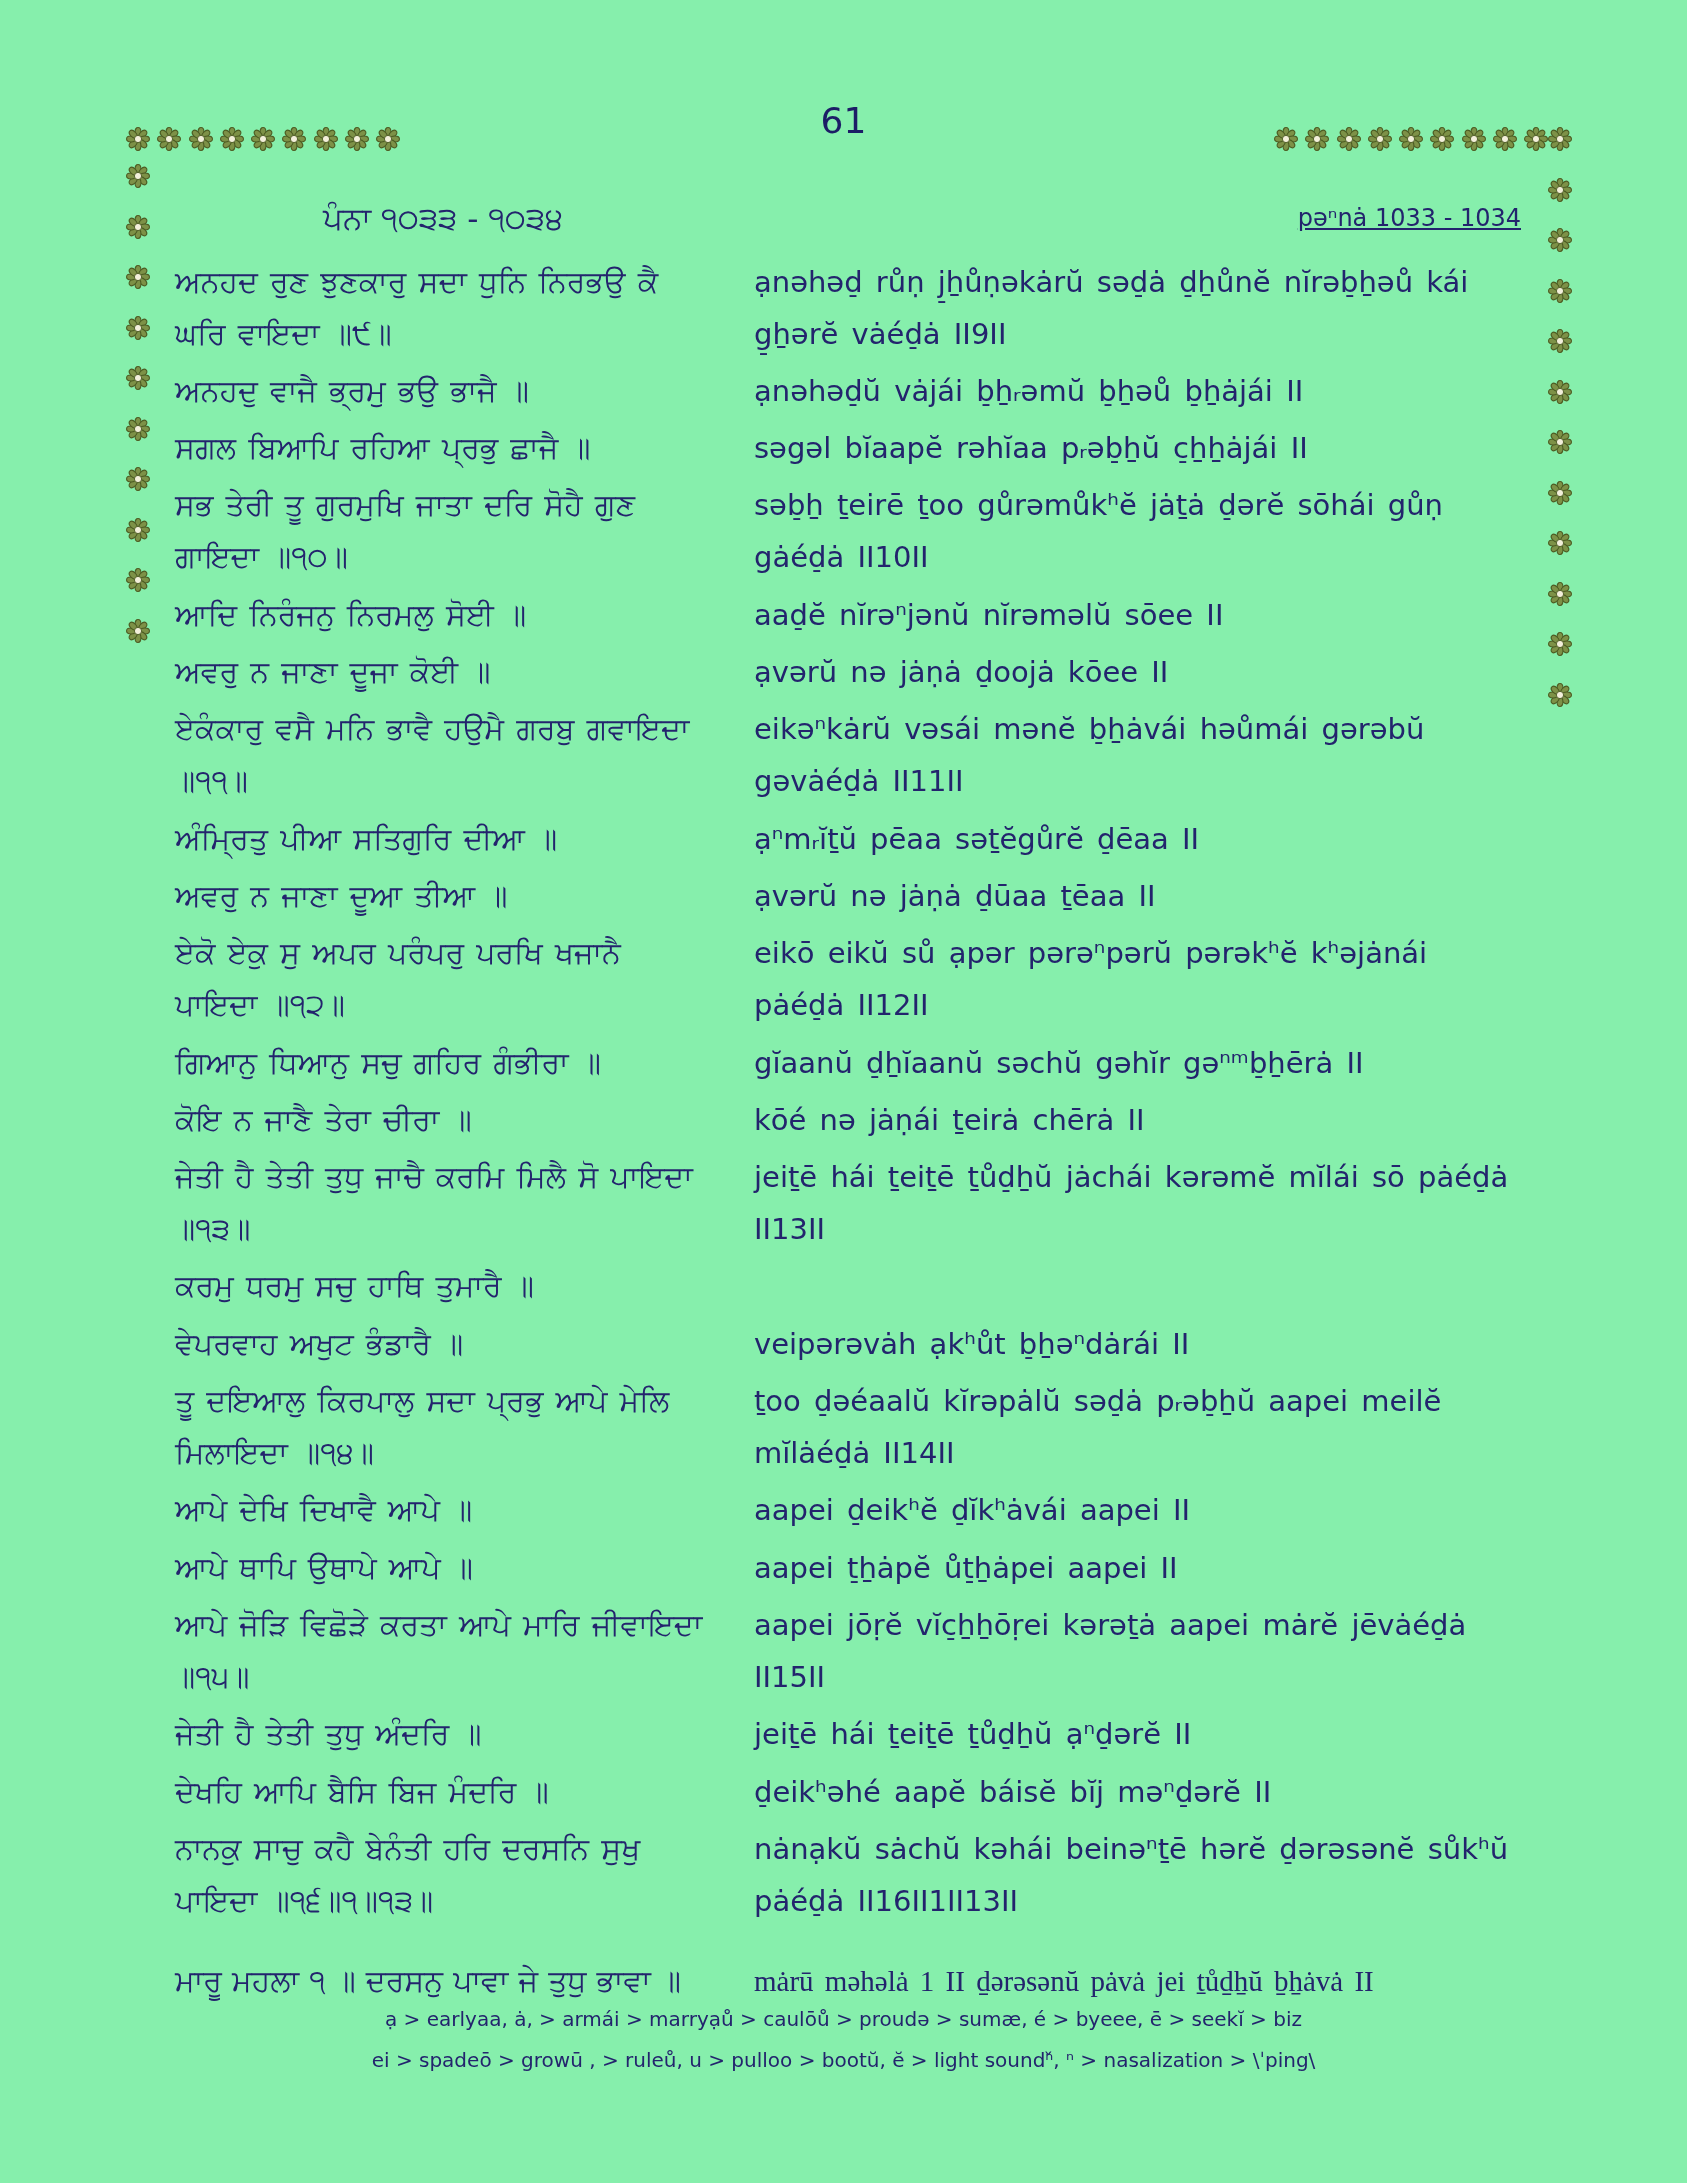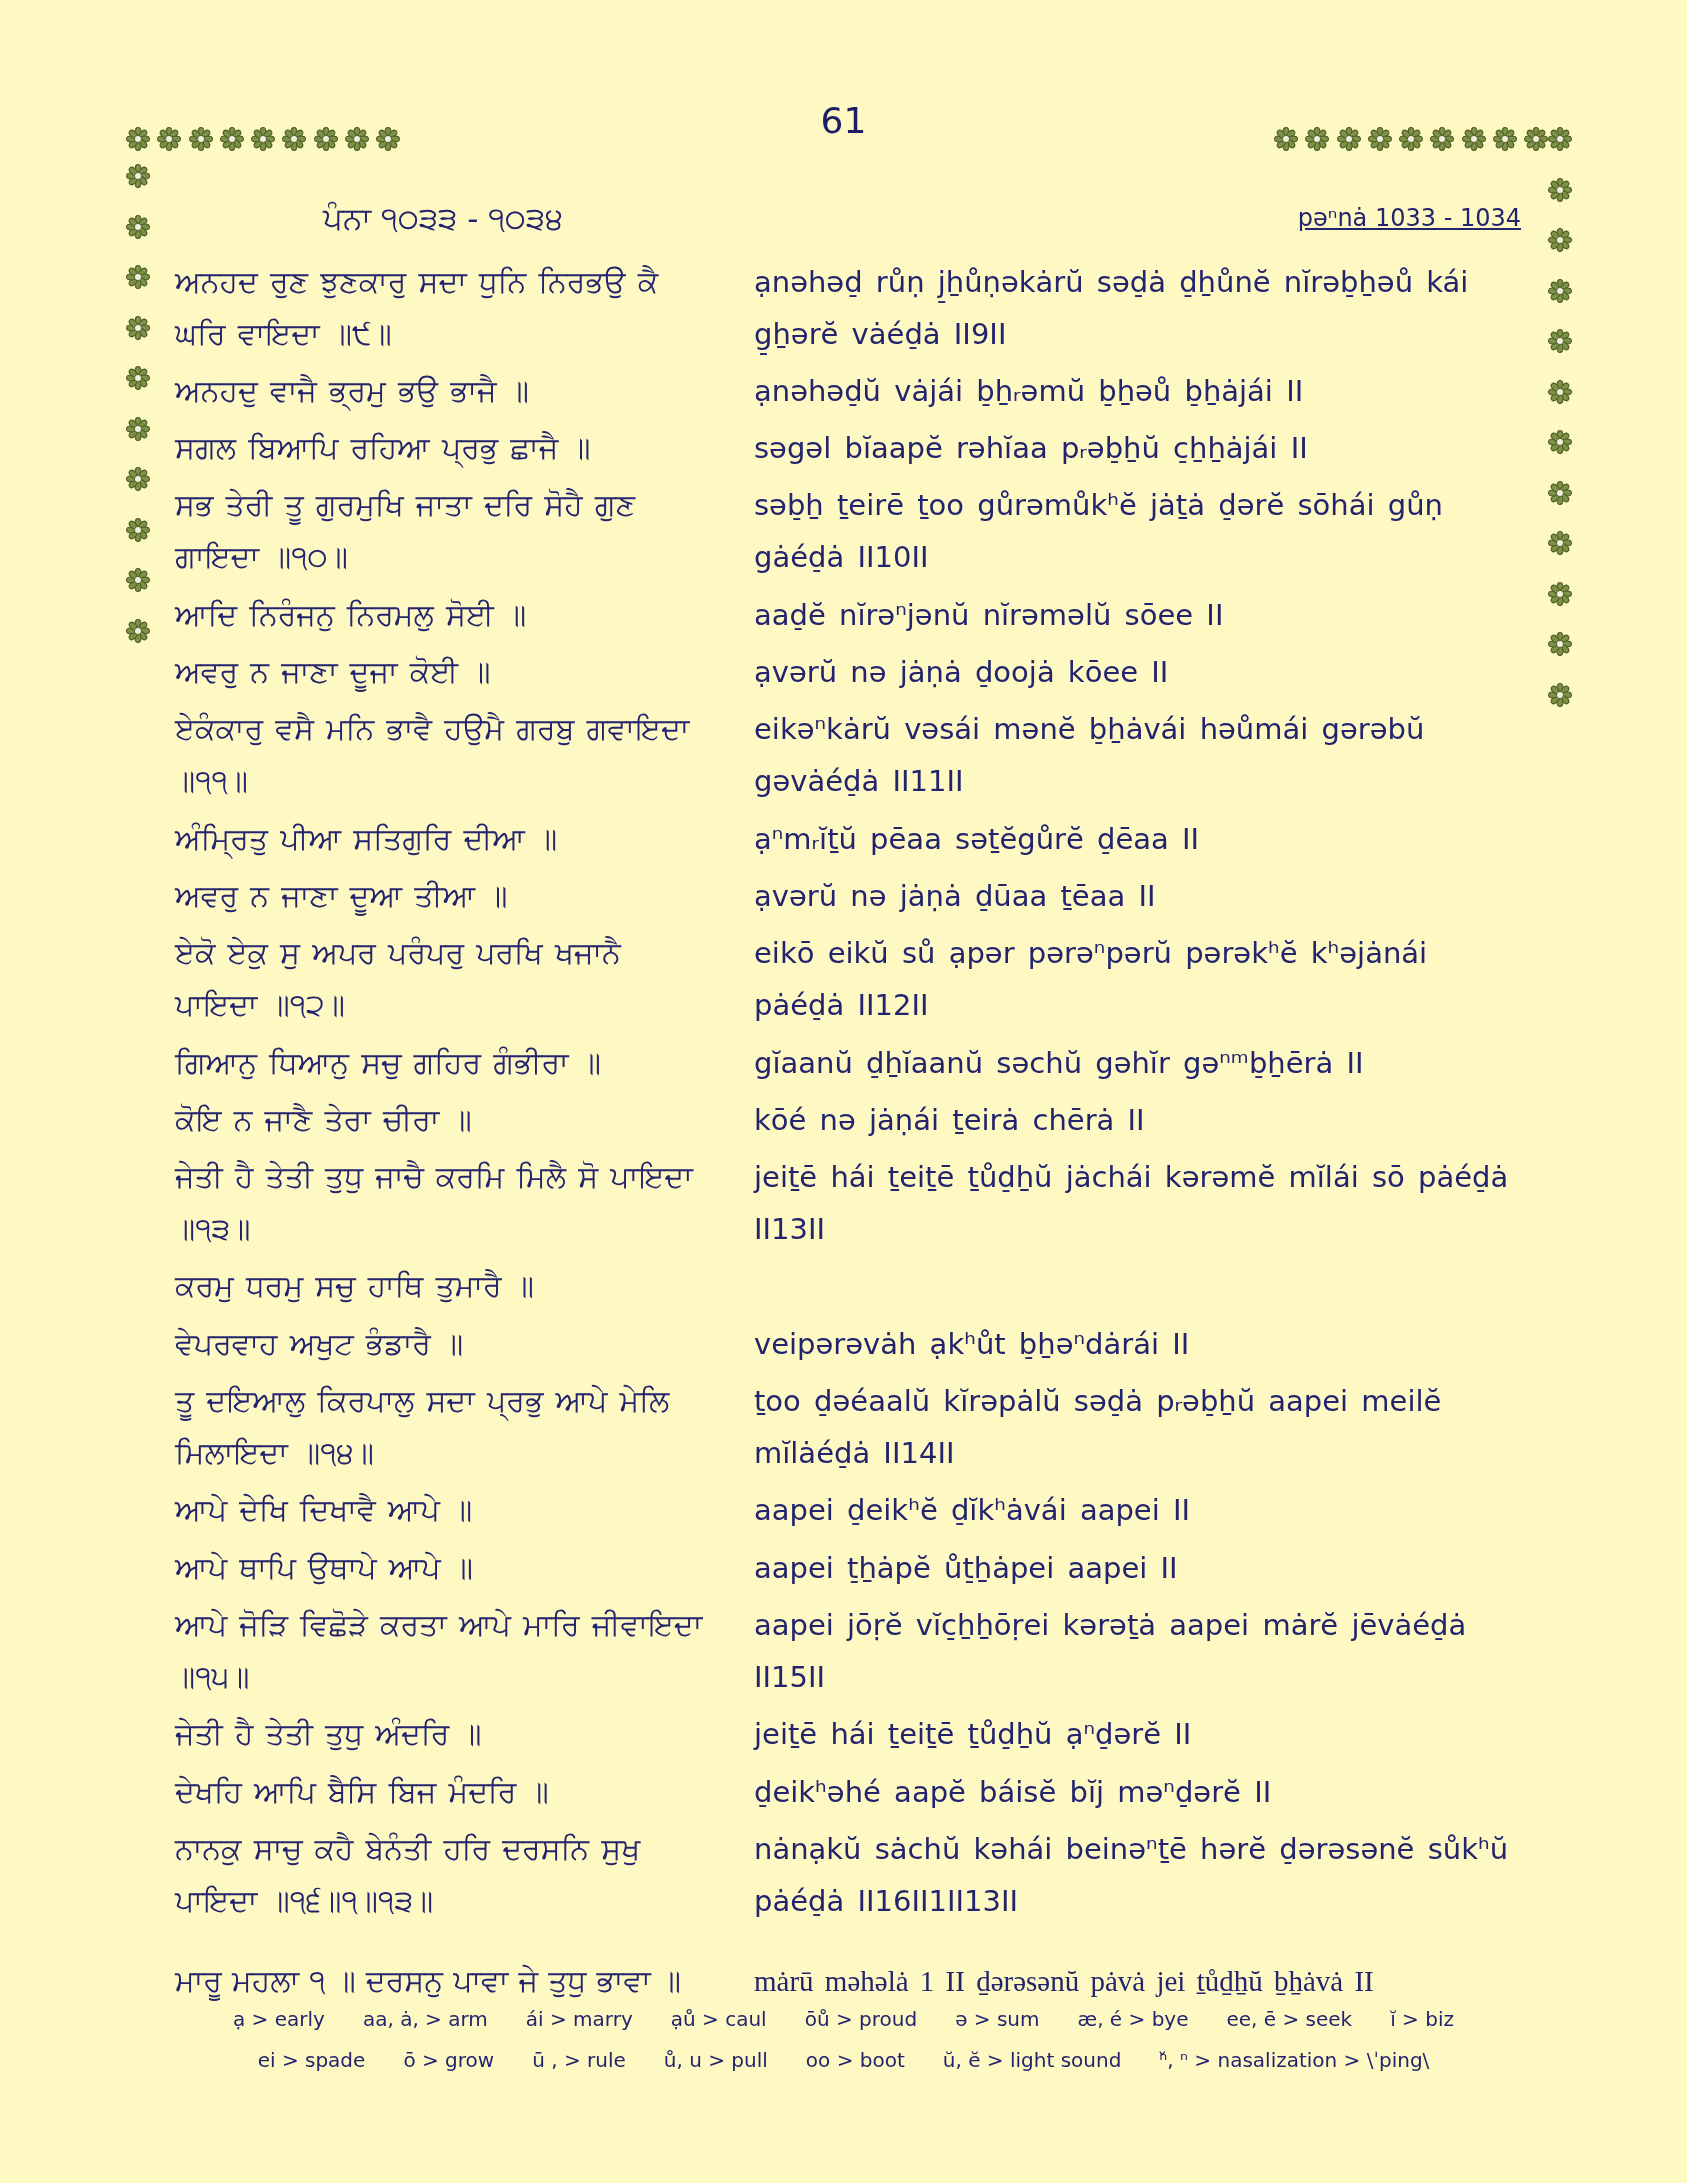--- a/index.html
+++ b/index.html
@@ -26,28 +26,28 @@
   .hdr-g{flex:0 0 536px;text-align:center;font-size:31px;line-height:53px;}
   .hdr-r{flex:1 1 auto;text-align:right;font-size:24px;line-height:53px;text-decoration:underline;}
   .verse-row{display:flex;column-gap:43px;align-items:flex-start;margin-bottom:5.3px;}
   .verse-row.gap-before{margin-top:28px;font-family:Liberation Serif, serif;}
   .g-cell{flex:0 0 536px;font-size:30px;line-height:52px;word-spacing:2.6px;}
   .r-cell{flex:1 1 auto;min-width:0;font-size:29px;line-height:52px;word-spacing:4px;}
   
   .footer{position:absolute;left:0;top:1999px;width:1687px;}
   .key-row{
     display:flex;justify-content:center;align-items:baseline;
-    column-gap:38px;font-size:20px;line-height:41px;color:#23246d;
+    font-size:20px;line-height:41px;color:#23246d;
     white-space:nowrap;
   }
 </style>
 </head>
 <body>
 
-<div class="page" style="background: #fef9c3; color: rgb(35, 36, 109);">
+<div class="page" style="background: #86efac; color: rgb(35, 36, 109);">
 
   <div class="page-number">61</div>
 
   <div class="orn-row" style="left:126px;top:127px;" id="orn-tl-row">
       <span>
         <svg class="flower" viewBox="0 0 36 36" xmlns="http://www.w3.org/2000/svg">
           <ellipse cx="18" cy="7.6" rx="4.4" ry="6.8" transform="rotate(0 18 18)" fill="#7d9147" stroke="#4d5c23" stroke-width="1.6"></ellipse>
           <ellipse cx="18" cy="7.6" rx="4.4" ry="6.8" transform="rotate(45 18 18)" fill="#7d9147" stroke="#4d5c23" stroke-width="1.6"></ellipse>
           <ellipse cx="18" cy="7.6" rx="4.4" ry="6.8" transform="rotate(90 18 18)" fill="#7d9147" stroke="#4d5c23" stroke-width="1.6"></ellipse>
           <ellipse cx="18" cy="7.6" rx="4.4" ry="6.8" transform="rotate(135 18 18)" fill="#7d9147" stroke="#4d5c23" stroke-width="1.6"></ellipse>

